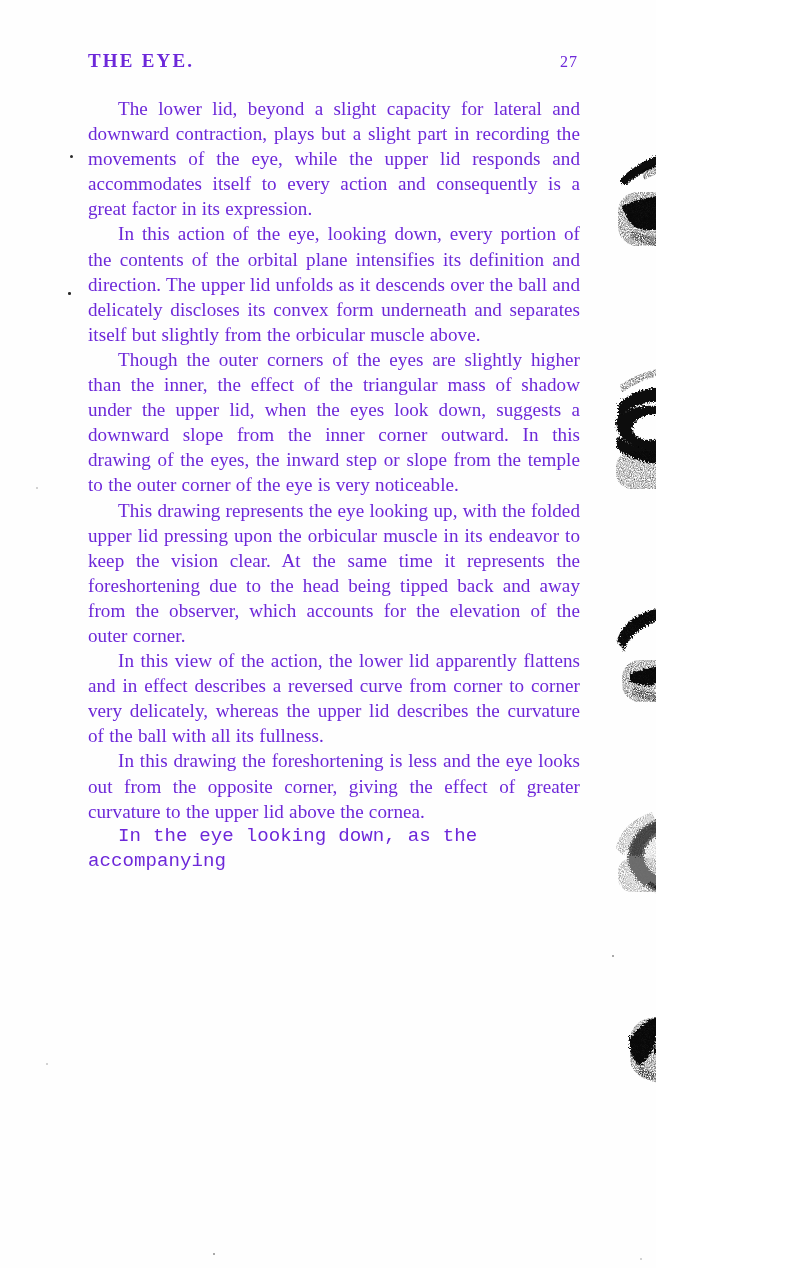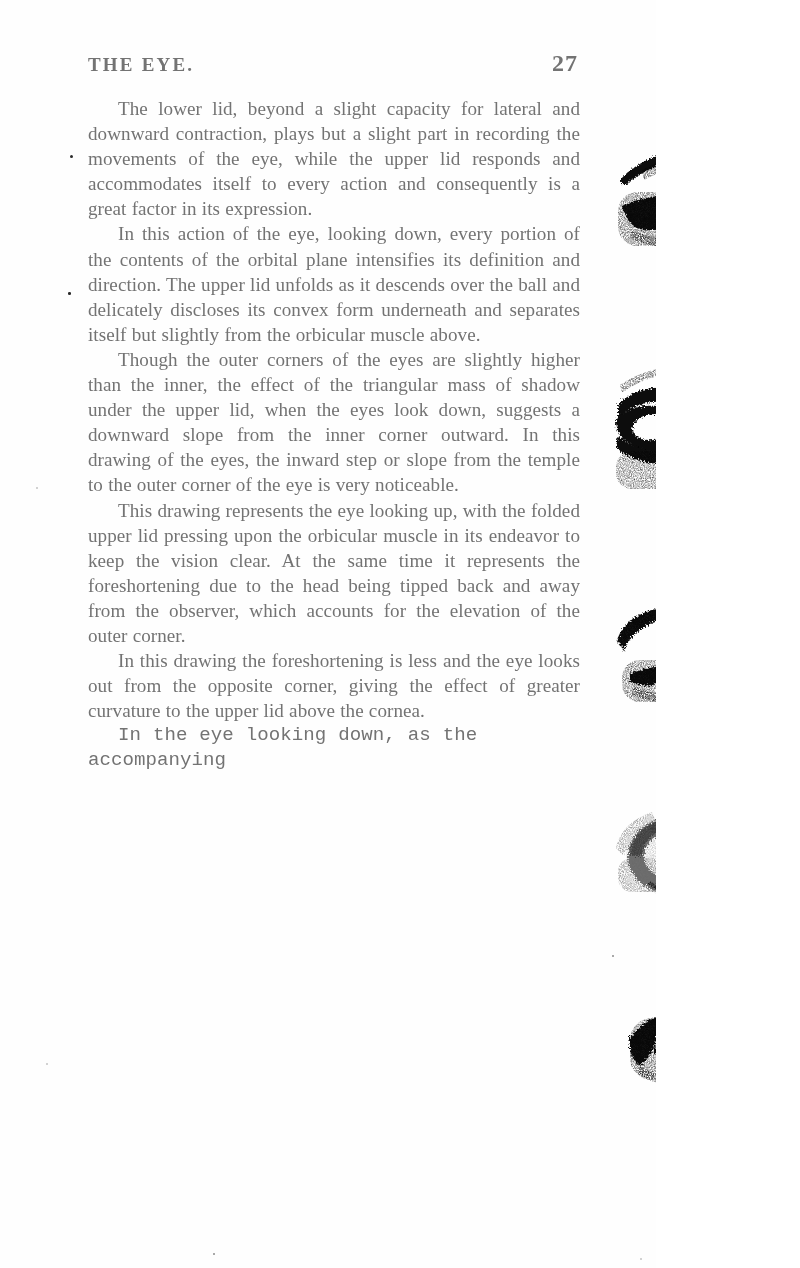--- a/index.html
+++ b/index.html
@@ -7,41 +7,41 @@
     padding: 0;
     background: #ffffff;
   }
   #page {
     position: relative;
     width: 656px;
     height: 1268px;
     background: #fefefe;
     overflow: hidden;
     font-family: "Liberation Serif", "DejaVu Serif", serif;
-    color: #737373;
+    color: #6d28d9;
   }
 
   
   #running-head {
     position: absolute;
     left: 88px;
     top: 50px;
     width: 490px;
     display: flex;
     justify-content: space-between;
     align-items: baseline;
   }
   #running-head .head-title {
     font-weight: bold;
     font-size: 19px;
     letter-spacing: 2.2px;
   }
   #running-head .head-folio {
-    font-weight: bold;
-    font-size: 24px;
+    font-weight: normal;
+    font-size: 16px;
     letter-spacing: 1px;
   }
 
   
   #text-column {
     position: absolute;
     left: 88px;
     top: 96px;
     width: 492px;
   }
@@ -83,20 +83,21 @@
   <div id="running-head">
     <span class="head-title">THE EYE.</span>
     <span class="head-folio">27</span>
   </div>
 
   <div id="text-column">
     <p class="para">The lower lid, beyond a slight capacity for lateral and downward contraction, plays but a slight part in recording the movements of the eye, while the upper lid responds and accommodates itself to every action and consequently is a great factor in its expression.</p>
     <p class="para">In this action of the eye, looking down, every portion of the contents of the orbital plane intensifies its definition and direction.  The upper lid unfolds as it descends over the ball and delicately discloses its convex form underneath and separates itself but slightly from the orbicular muscle above.</p>
     <p class="para">Though the outer corners of the eyes are slightly higher than the inner, the effect of the triangular mass of shadow under the upper lid, when the eyes look down, suggests a downward slope from the inner corner outward.  In this drawing of the eyes, the inward step or slope from the temple to the outer corner of the eye is very noticeable.</p>
     <p class="para">This drawing represents the eye looking up, with the folded upper lid pressing upon the orbicular muscle in its endeavor to keep the vision clear.  At the same time it represents the foreshortening due to the head being tipped back and away from the observer, which accounts for the elevation of the outer corner.</p>
+    <p class="para">In this view of the action, the lower lid apparently flattens and in effect describes a reversed curve from corner to corner very delicately, whereas the upper lid describes the curvature of the ball with all its fullness.</p>
     <p class="para">In this drawing the foreshortening is less and the eye looks out from the opposite corner, giving the effect of greater curvature to the upper lid above the cornea.</p>
     <p class="para last-open">In the eye looking down, as the accompanying</p>
   </div>
 
   <div class="plate" id="plate-1" style="left: 612px; top: 140px;">
     <svg width="150" height="120" viewBox="0 0 150 120">
       <defs>
         <filter id="grain1" x="-20%" y="-20%" width="140%" height="140%">
           <feTurbulence type="fractalNoise" baseFrequency="0.62" numOctaves="4" seed="7" result="n"></feTurbulence>
           <feDisplacementMap in="SourceGraphic" in2="n" scale="5" xChannelSelector="R" yChannelSelector="G"></feDisplacementMap>

